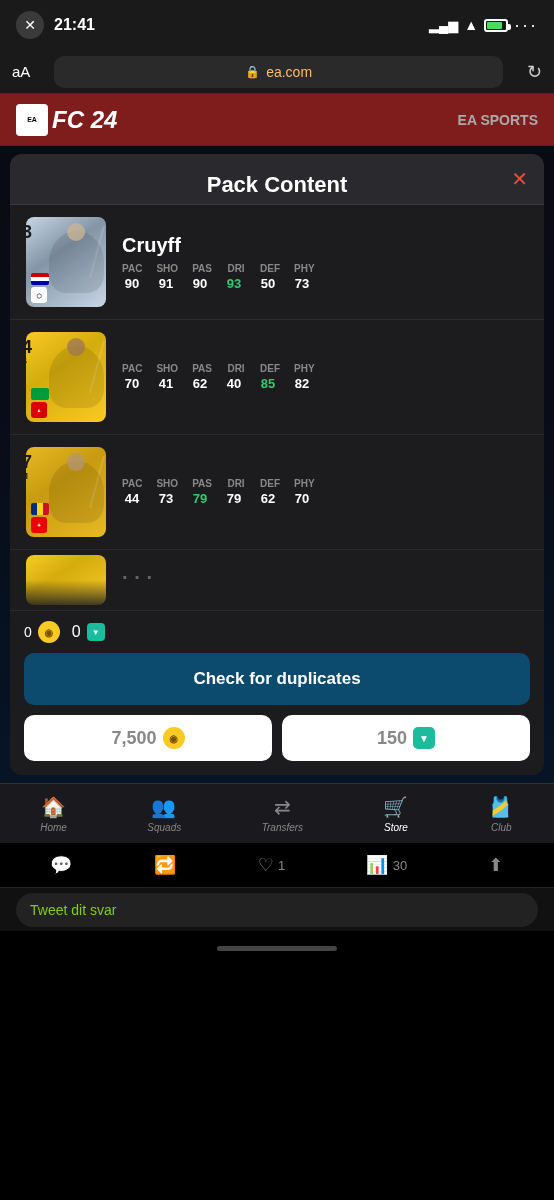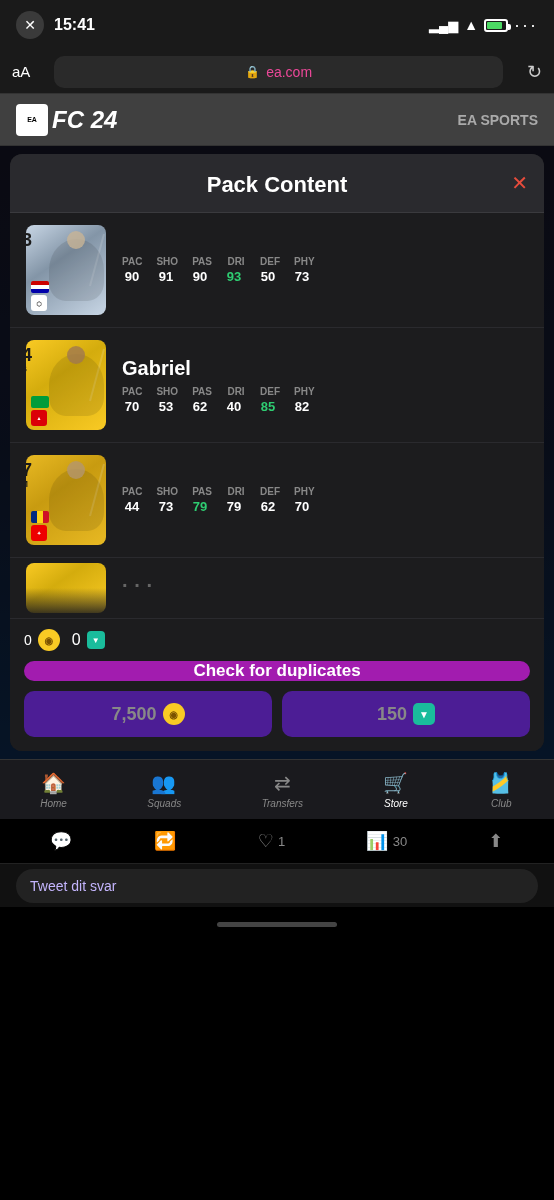--- a/index.html
+++ b/index.html
@@ -67,26 +67,26 @@
       flex: 1;
       background: #2a2a2a;
       border-radius: 10px;
       height: 32px;
       display: flex;
       align-items: center;
       justify-content: center;
       gap: 6px;
     }
     .lock-icon { color: #ccc; font-size: 12px; }
-    .url-text { color: #ec4899; font-size: 14px; }
+    .url-text { color: #fdba74; font-size: 14px; }
     .refresh-btn { color: #ccc; font-size: 18px; }
 
     
     .ea-header {
-      background: #404040;
+      background: #7f1d1d;
       height: 52px;
       display: flex;
       align-items: center;
       justify-content: space-between;
       padding: 0 16px;
       border-bottom: 1px solid #333;
     }
     .fc24-logo {
       display: flex; align-items: center; gap: 4px;
     }
@@ -117,21 +117,21 @@
     
     .pack-modal {
       background: #1c1c1e;
       border-radius: 12px;
       overflow: hidden;
       margin: 0 auto;
     }
 
     .modal-header {
       background: #2a2a2e;
-      padding: 18px 20px 14px;
+      padding: 18px 20px 6px;
       display: flex;
       align-items: center;
       justify-content: center;
       position: relative;
       border-bottom: 1px solid #3a3a3e;
     }
     .modal-title {
       color: #fff;
       font-size: 22px;
       font-weight: 700;
@@ -303,38 +303,39 @@
     .coin-badge {
       width: 22px; height: 22px;
       border-radius: 50%;
       display: flex; align-items: center; justify-content: center;
       font-size: 10px; font-weight: 900;
     }
     .coin-gold { background: #f9ca24; color: #7a5100; }
 
     .check-duplicates-btn {
       width: 100%;
-      background: #a21caf;
+      background: #0c4a6e;
       border: none;
       border-radius: 10px;
+      padding: 16px;
       color: #fff;
       font-size: 17px;
       font-weight: 600;
       cursor: pointer;
       margin-bottom: 10px;
       text-align: center;
     }
 
     .price-row {
       display: flex;
       gap: 10px;
     }
     .price-btn {
       flex: 1;
-      background: #4c1d95;
+      background: #ffffff;
       border-radius: 10px;
       padding: 12px;
       display: flex;
       align-items: center;
       justify-content: center;
       gap: 6px;
     }
     .price-amount {
       color: #888;
       font-size: 18px;
@@ -386,21 +387,21 @@
     }
     .tweet-input {
       flex: 1;
       background: #222;
       border-radius: 22px;
       height: 34px;
       display: flex;
       align-items: center;
       padding: 0 14px;
     }
-    .tweet-placeholder { color: #c4b5fd; font-size: 14px; }
+    .tweet-placeholder { color: #84cc16; font-size: 14px; }
 
     .home-indicator {
       background: #000;
       height: 34px;
       display: flex;
       align-items: center;
       justify-content: center;
     }
     .home-bar {
       width: 120px; height: 5px;
@@ -422,21 +423,21 @@
       background: rgba(255,255,255,0.15);
       transform: rotate(15deg);
     }
   </style>
 </head>
 <body>
 
 <div class="status-bar">
   <div class="status-left">
     <div class="status-close">✕</div>
-    <span class="status-time">15:41</span>
+    <span class="status-time">21:41</span>
   </div>
   <div class="status-right">
     <span class="signal-bars">▂▄▆</span>
     <span class="wifi-icon">▲</span>
     <div class="battery-icon">
       <div class="battery-fill"></div>
     </div>
     <span class="dots-menu">···</span>
   </div>
 </div>
@@ -481,20 +482,21 @@
               <div style="width:55px;height:62px;background:rgba(0,0,0,0.1);border-radius:50% 50% 30% 30%;position:relative;">
                 <div style="width:18px;height:18px;background:rgba(200,180,150,0.8);border-radius:50%;position:absolute;top:-8px;left:50%;transform:translateX(-50%);"></div>
               </div>
             </div>
             <div class="card-flags">
               <div class="flag-icon flag-nl"></div>
               <div class="club-badge" style="background:#fff;font-size:6px;color:#333;border-radius:3px;width:16px;height:16px;display:flex;align-items:center;justify-content:center;">⬡</div>
             </div>
           </div>
           <div class="player-info">
+            <div class="player-name">Cruyff</div>
             <div class="stats-labels">
               <span class="stat-label">PAC</span>
               <span class="stat-label">SHO</span>
               <span class="stat-label">PAS</span>
               <span class="stat-label">DRI</span>
               <span class="stat-label">DEF</span>
               <span class="stat-label">PHY</span>
             </div>
             <div class="stats-values">
               <span class="stat-value">90</span>
@@ -516,32 +518,31 @@
               <div style="width:55px;height:62px;background:rgba(0,0,0,0.1);border-radius:50% 50% 30% 30%;position:relative;">
                 <div style="width:18px;height:18px;background:rgba(160,120,80,0.8);border-radius:50%;position:absolute;top:-8px;left:50%;transform:translateX(-50%);"></div>
               </div>
             </div>
             <div class="card-flags">
               <div class="flag-icon flag-br"></div>
               <div class="club-badge" style="background:#db0007;font-size:5px;color:#fff;border-radius:3px;width:16px;height:16px;display:flex;align-items:center;justify-content:center;">▲</div>
             </div>
           </div>
           <div class="player-info">
-            <div class="player-name">Gabriel</div>
             <div class="stats-labels">
               <span class="stat-label">PAC</span>
               <span class="stat-label">SHO</span>
               <span class="stat-label">PAS</span>
               <span class="stat-label">DRI</span>
               <span class="stat-label">DEF</span>
               <span class="stat-label">PHY</span>
             </div>
             <div class="stats-values">
               <span class="stat-value">70</span>
-              <span class="stat-value">53</span>
+              <span class="stat-value">41</span>
               <span class="stat-value">62</span>
               <span class="stat-value">40</span>
               <span class="stat-value highlight">85</span>
               <span class="stat-value">82</span>
             </div>
           </div>
         </div>
 
         <div class="player-row">
           <div class="player-card card-gold-dark">

